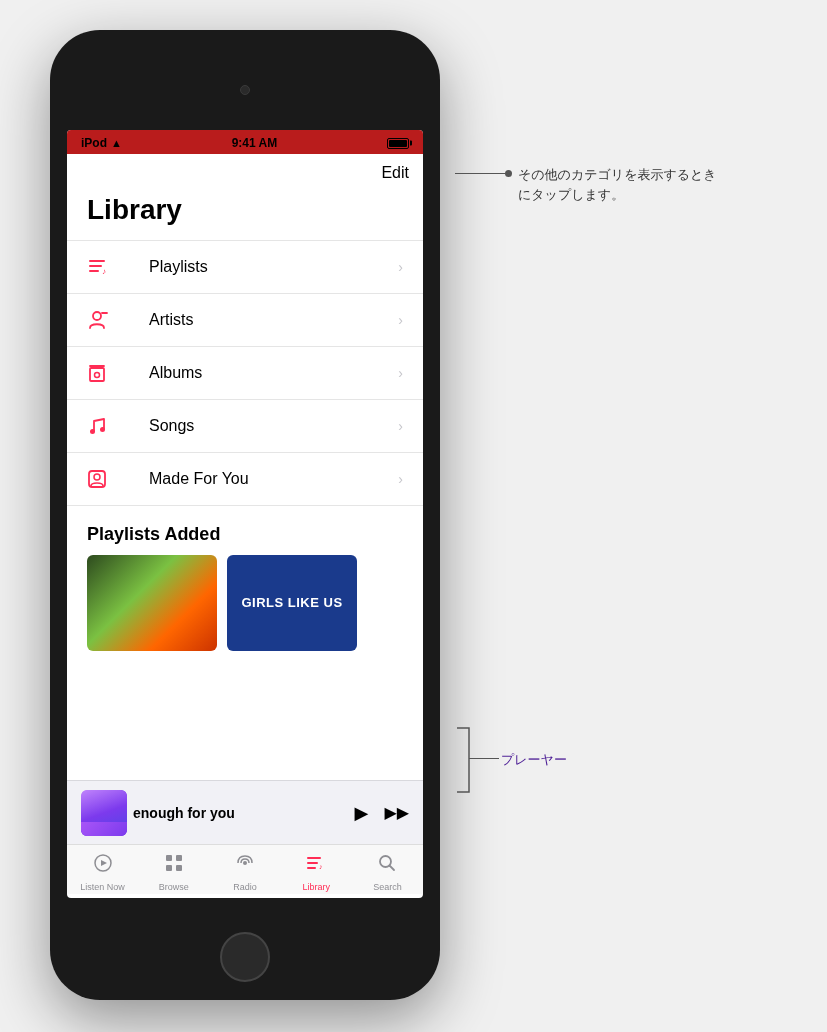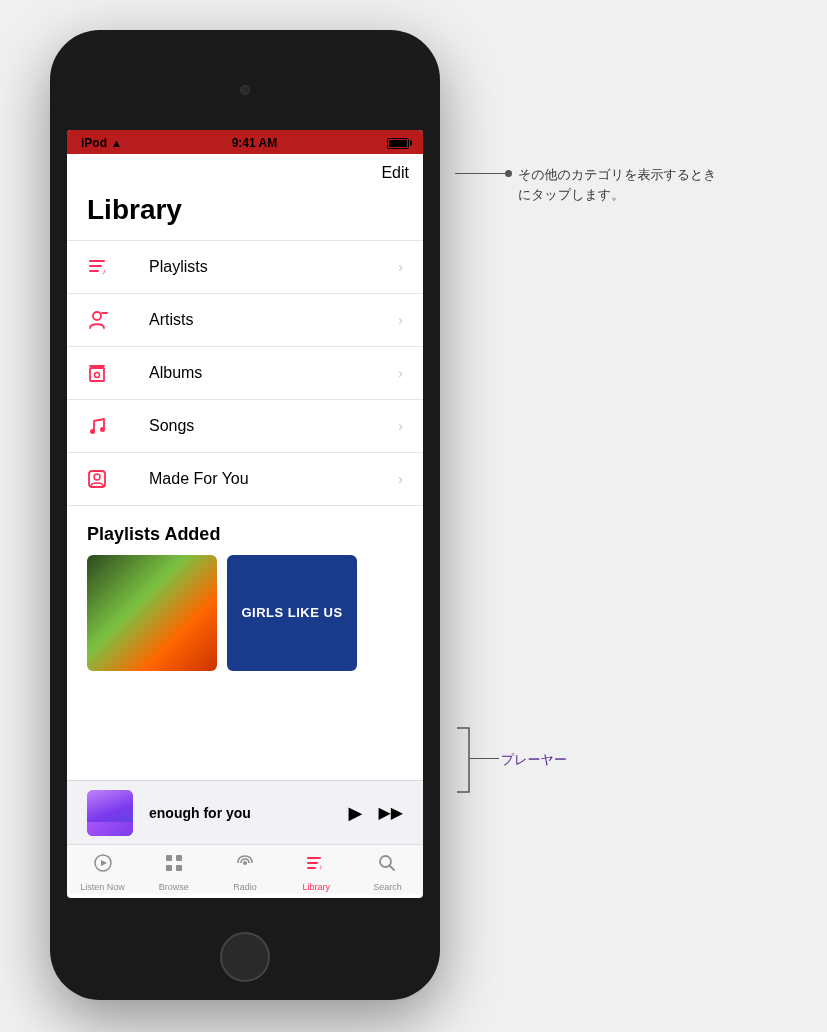--- a/index.html
+++ b/index.html
@@ -184,21 +184,21 @@
 
     
     .album-row {
       display: flex;
       gap: 10px;
       padding: 0 20px;
       overflow: hidden;
     }
     .album-thumb {
       width: 130px;
-      height: 116px;
+      height: 96px;
       border-radius: 6px;
       overflow: hidden;
       flex-shrink: 0;
     }
     .album-thumb-1 {
       background: linear-gradient(135deg, #2d4a1e 0%, #7bc142 40%, #ff6600 70%, #cc3300 100%);
     }
     .album-thumb-2 {
       background: #1a3a8c;
       display: flex;
@@ -217,22 +217,22 @@
     .mini-player {
       position: absolute;
       bottom: 50px;
       left: 0;
       right: 0;
       height: 64px;
       background: rgba(240,240,245,0.95);
       backdrop-filter: blur(10px);
       display: flex;
       align-items: center;
-      padding: 0 20px;
-      gap: 16px;
+      padding: 0 14px;
+      gap: 6px;
       border-top: 1px solid rgba(0,0,0,0.1);
     }
     .player-album-art {
       width: 46px;
       height: 46px;
       border-radius: 6px;
       background: linear-gradient(135deg, #c084fc, #7c3aed, #a855f7);
       flex-shrink: 0;
       overflow: hidden;
       position: relative;

